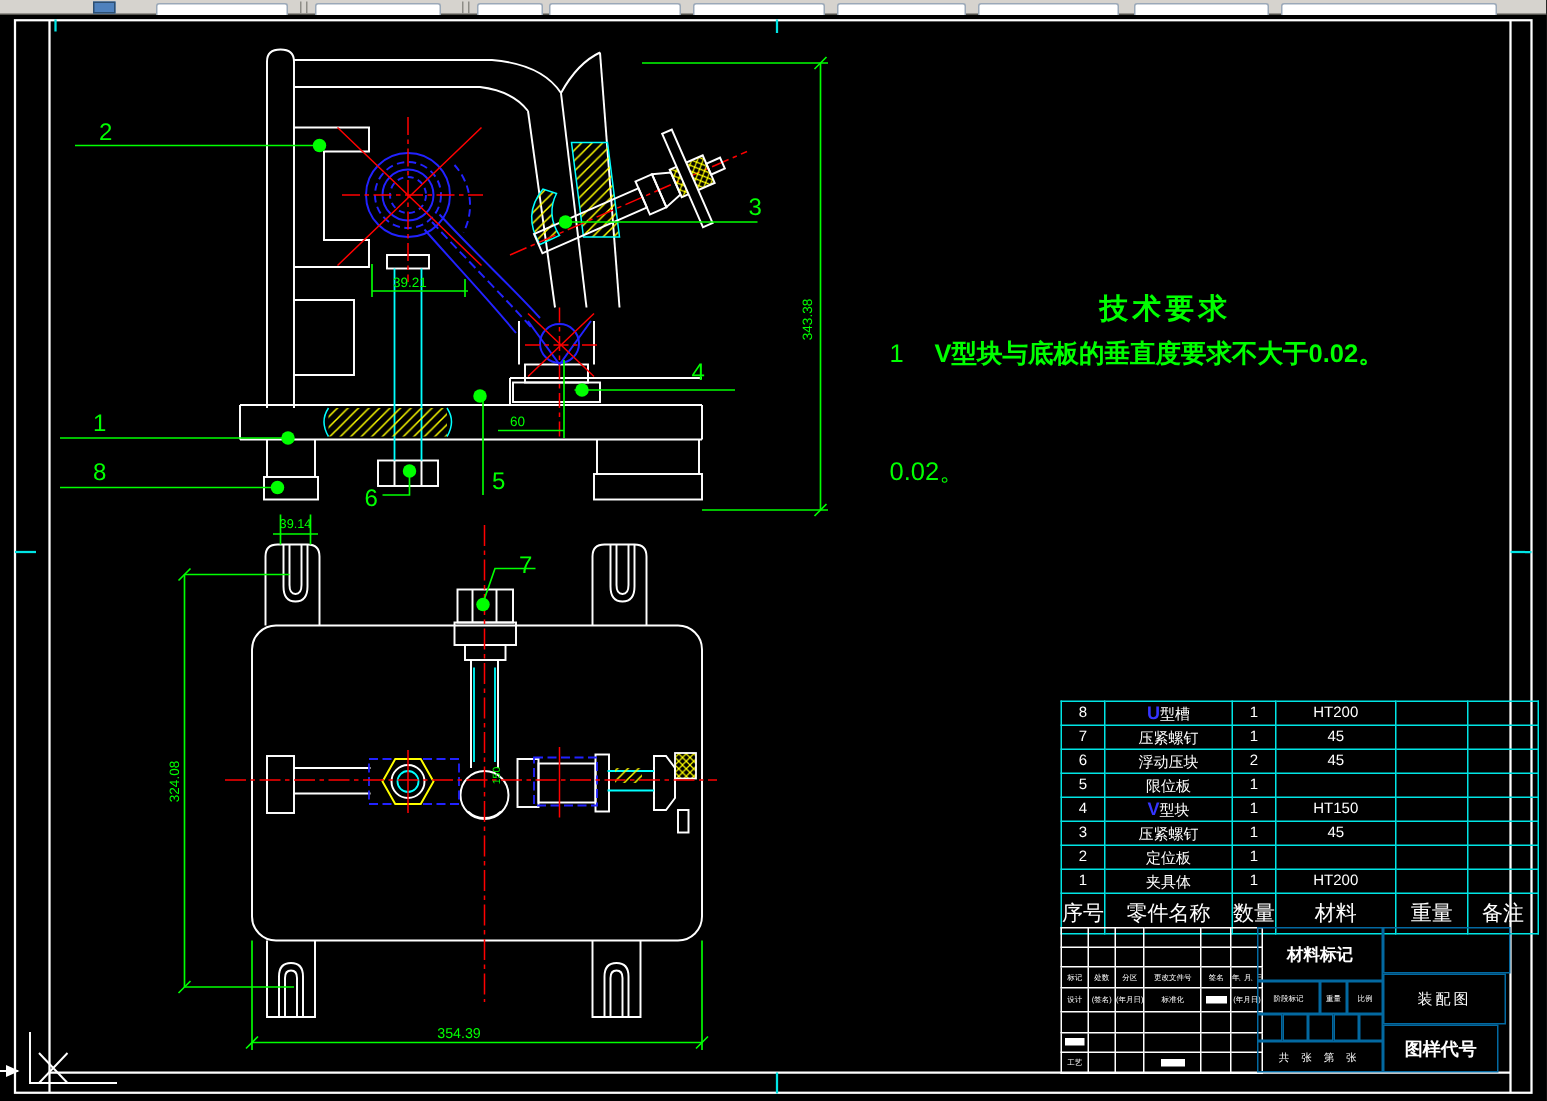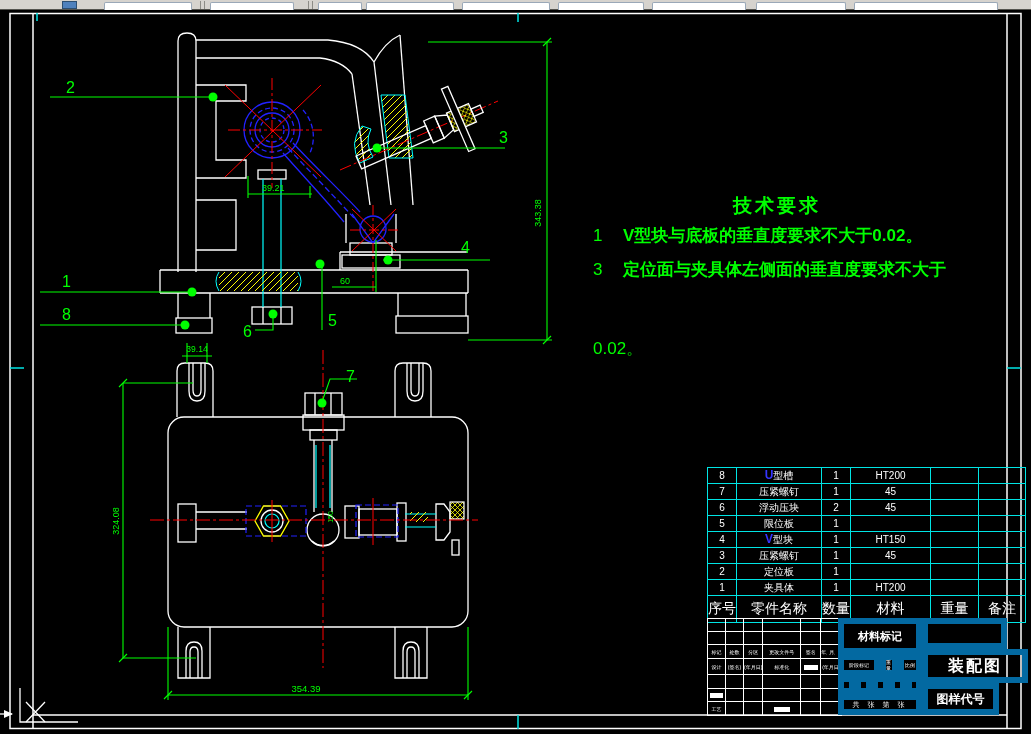--- a/index.html
+++ b/index.html
@@ -31,21 +31,21 @@
   .latin{color:#3535ff;font-size:12px;font-weight:bold;}
   
   .tblock{position:absolute;left:707px;top:618px;width:300px;height:97px;color:#fff;z-index:3;}
   .tblock table{border-collapse:collapse;table-layout:fixed;}
   .tblock td{border:1px solid #fff;padding:0;text-align:center;overflow:hidden;
              white-space:nowrap;color:#fff;}
   .tb-left{position:absolute;left:0;top:0;}
   .tb-left td{font-size:5px;}
   .tb-mid{position:absolute;left:131px;top:0;width:84px;}
   .tb-right{position:absolute;left:215px;top:0;width:85px;}
-  .cellbox{box-sizing:border-box;border:6px solid #0369a1;display:flex;align-items:center;
+  .cellbox{box-sizing:border-box;border:1px solid #0369a1;display:flex;align-items:center;
            justify-content:center;}
   .blob{display:inline-block;background:#fff;height:5px;vertical-align:middle;}
 </style>
 </head>
 <body>
 
 <div class="screen">
 
   <div class="toolbar">
     <div class="tb-icon" style="left:62px"></div>
@@ -274,21 +274,20 @@
       <text x="197" y="352" text-anchor="middle" font-size="8.5">39.14</text>
       <text x="119" y="521" transform="rotate(-90 119 521)" text-anchor="middle">324.08</text>
       <text x="306" y="692" text-anchor="middle" font-size="9.5">354.39</text>
       <text x="333" y="517" transform="rotate(-90 333 517)" text-anchor="middle" font-size="7">150</text>
     </g>
   </svg>
 
   <div class="techreq">
     <div class="tr-title">技术要求</div>
     <div class="tr-line"><span class="tr-num">1</span><span>V型块与底板的垂直度要求不大于0.02。</span></div>
-    <div class="tr-line"><span class="tr-num">3</span><span>定位面与夹具体左侧面的垂直度要求不大于</span></div>
     <div class="tr-cont">0.02。</div>
   </div>
 
   <div class="bom">
     <table>
       <colgroup>
         <col style="width:20px">
           <col style="width:85px">
           <col style="width:20px">
         <col style="width:80px">
@@ -457,18 +456,18 @@
         <div class="cellbox" style="width:17px;height:18px"></div>
         <div class="cellbox" style="width:17px;height:18px"></div>
         <div class="cellbox" style="width:17px;height:18px"></div>
         <div class="cellbox" style="width:16px;height:18px"></div>
       </div>
       <div class="cellbox" style="width:84px;height:21px;font-size:7px;letter-spacing:3px">共 张 第 张</div>
     </div>
 
     <div class="tb-right">
       <div class="cellbox" style="width:85px;height:31px"></div>
-      <div class="cellbox" style="width:106px;height:34px;font-size:16px;font-weight:bold;letter-spacing:2px">装配图</div>
+      <div class="cellbox" style="width:82px;height:34px;font-size:10px;font-weight:normal;letter-spacing:2px">装配图</div>
       <div class="cellbox" style="width:77px;height:32px;font-size:12px;font-weight:bold">图样代号</div>
     </div>
   </div>
 
 </div>
 
 </body></html>

